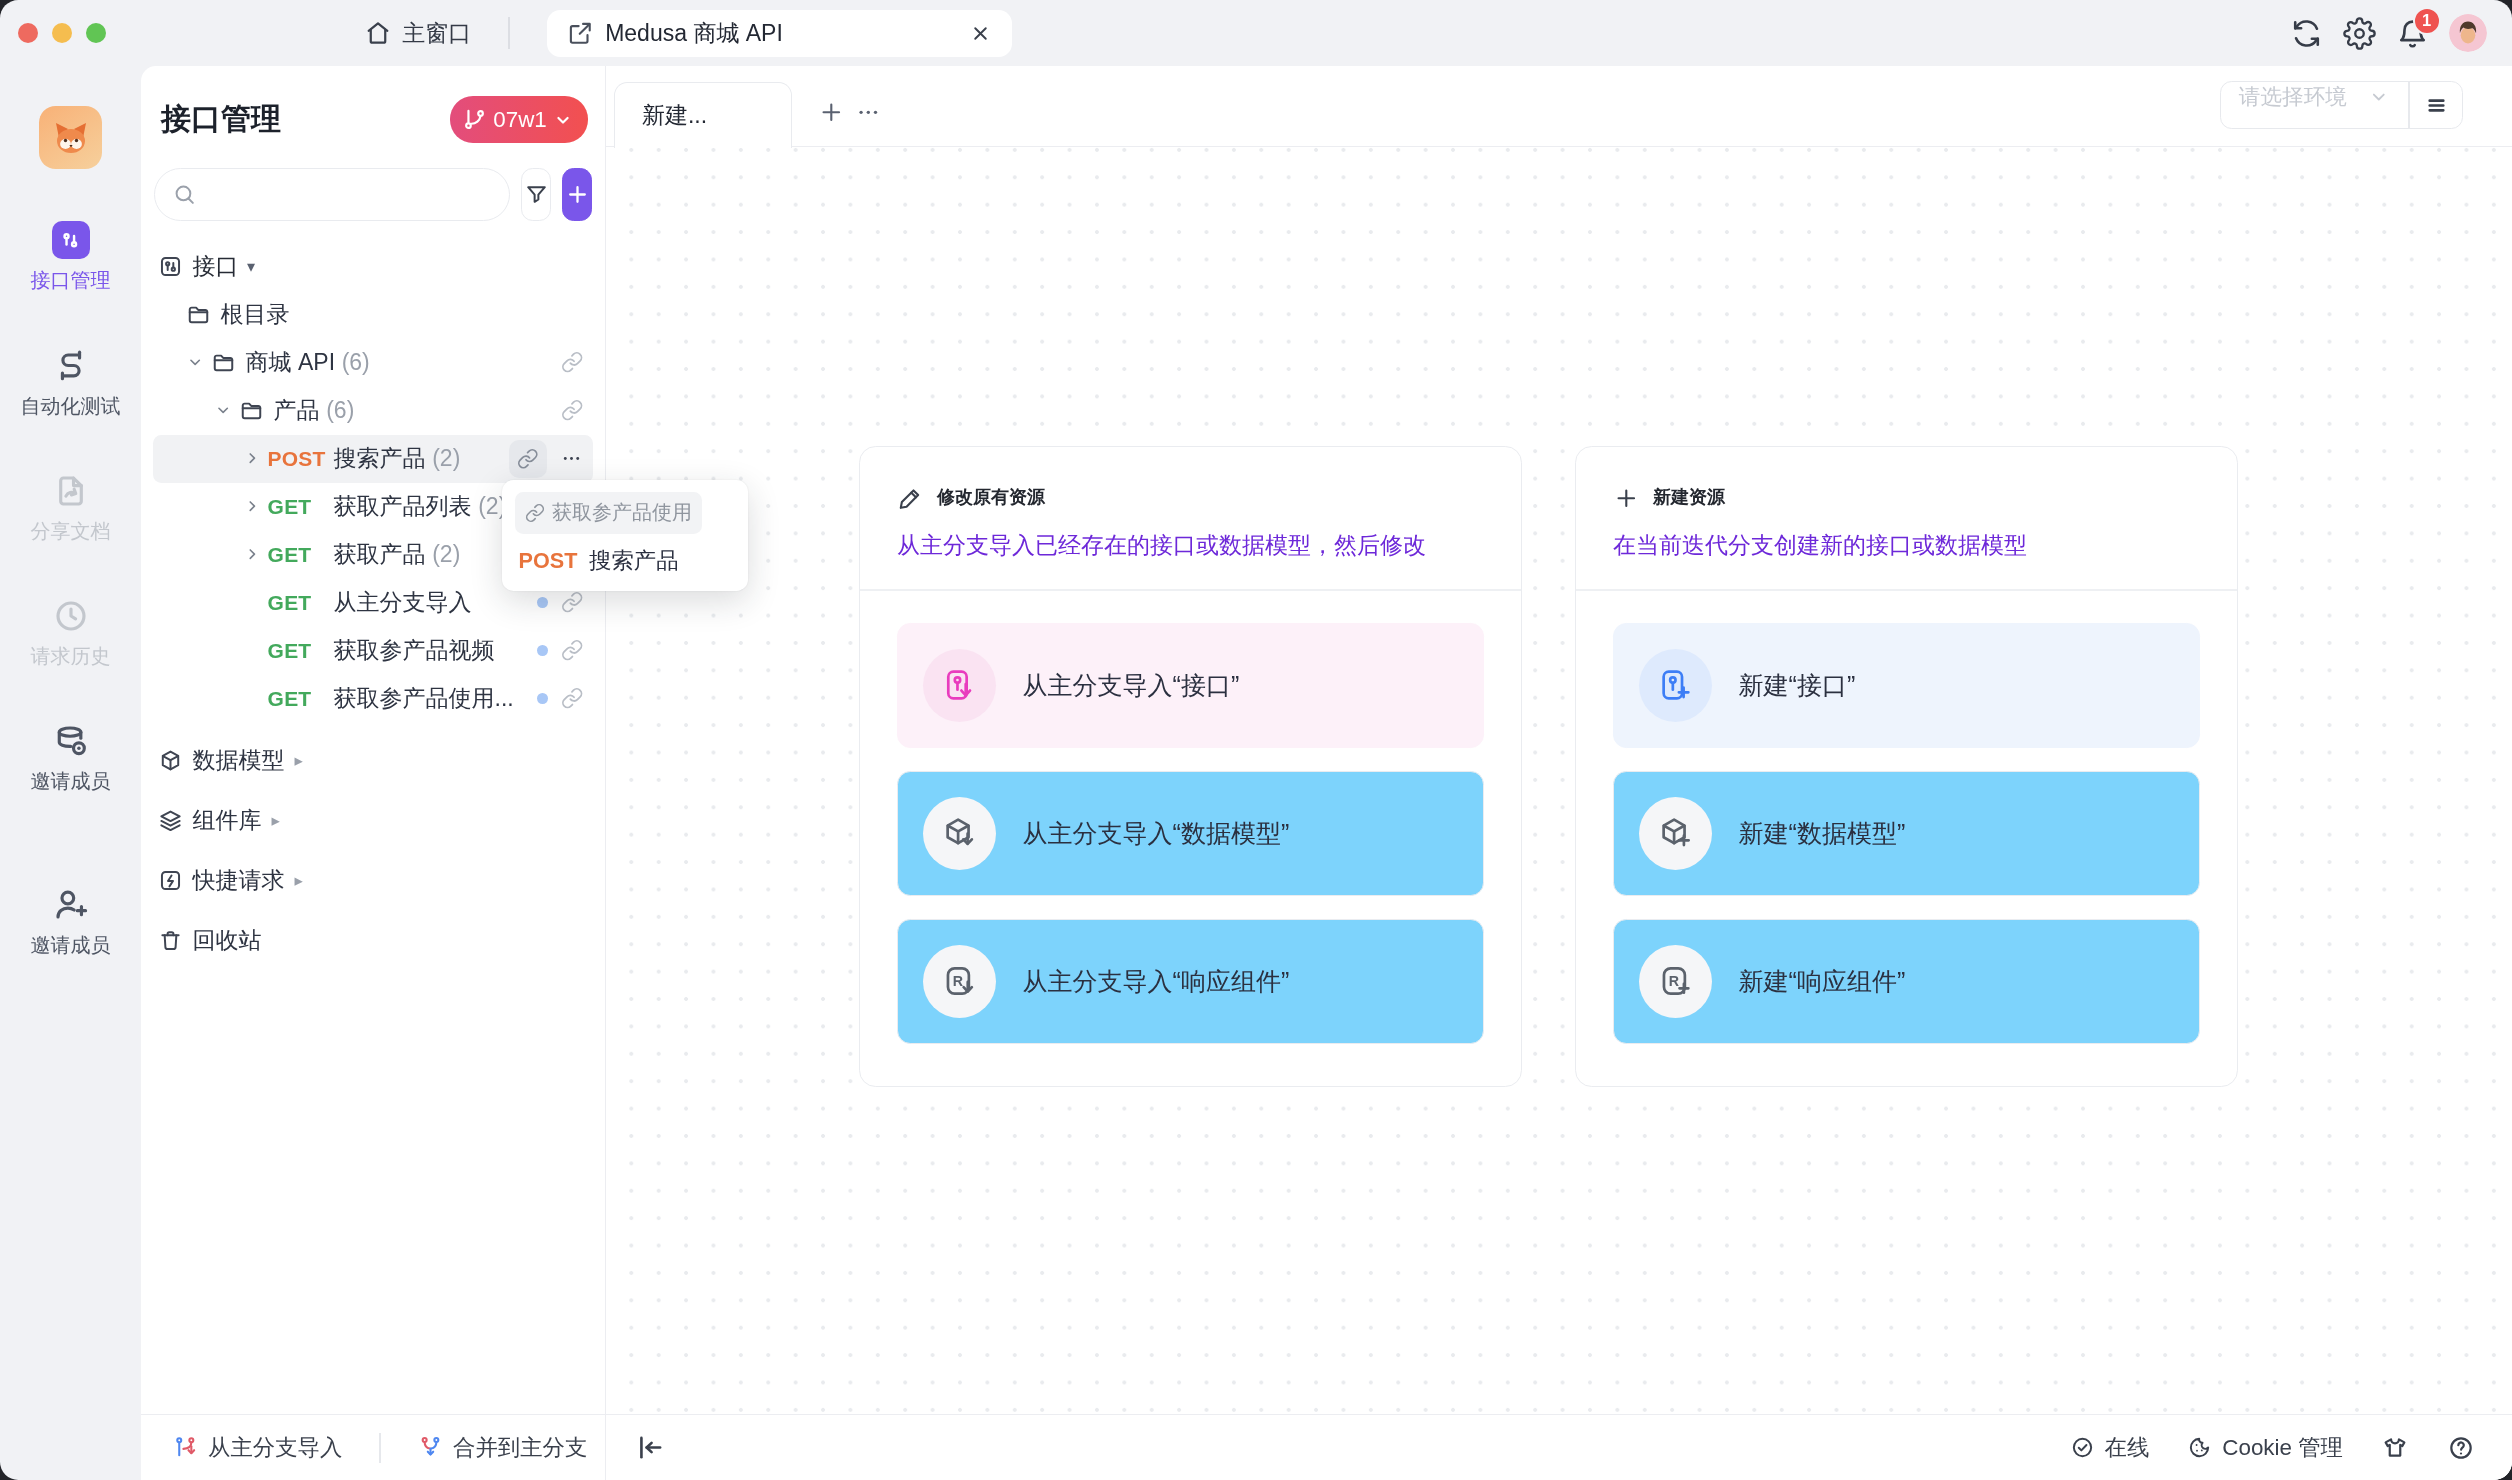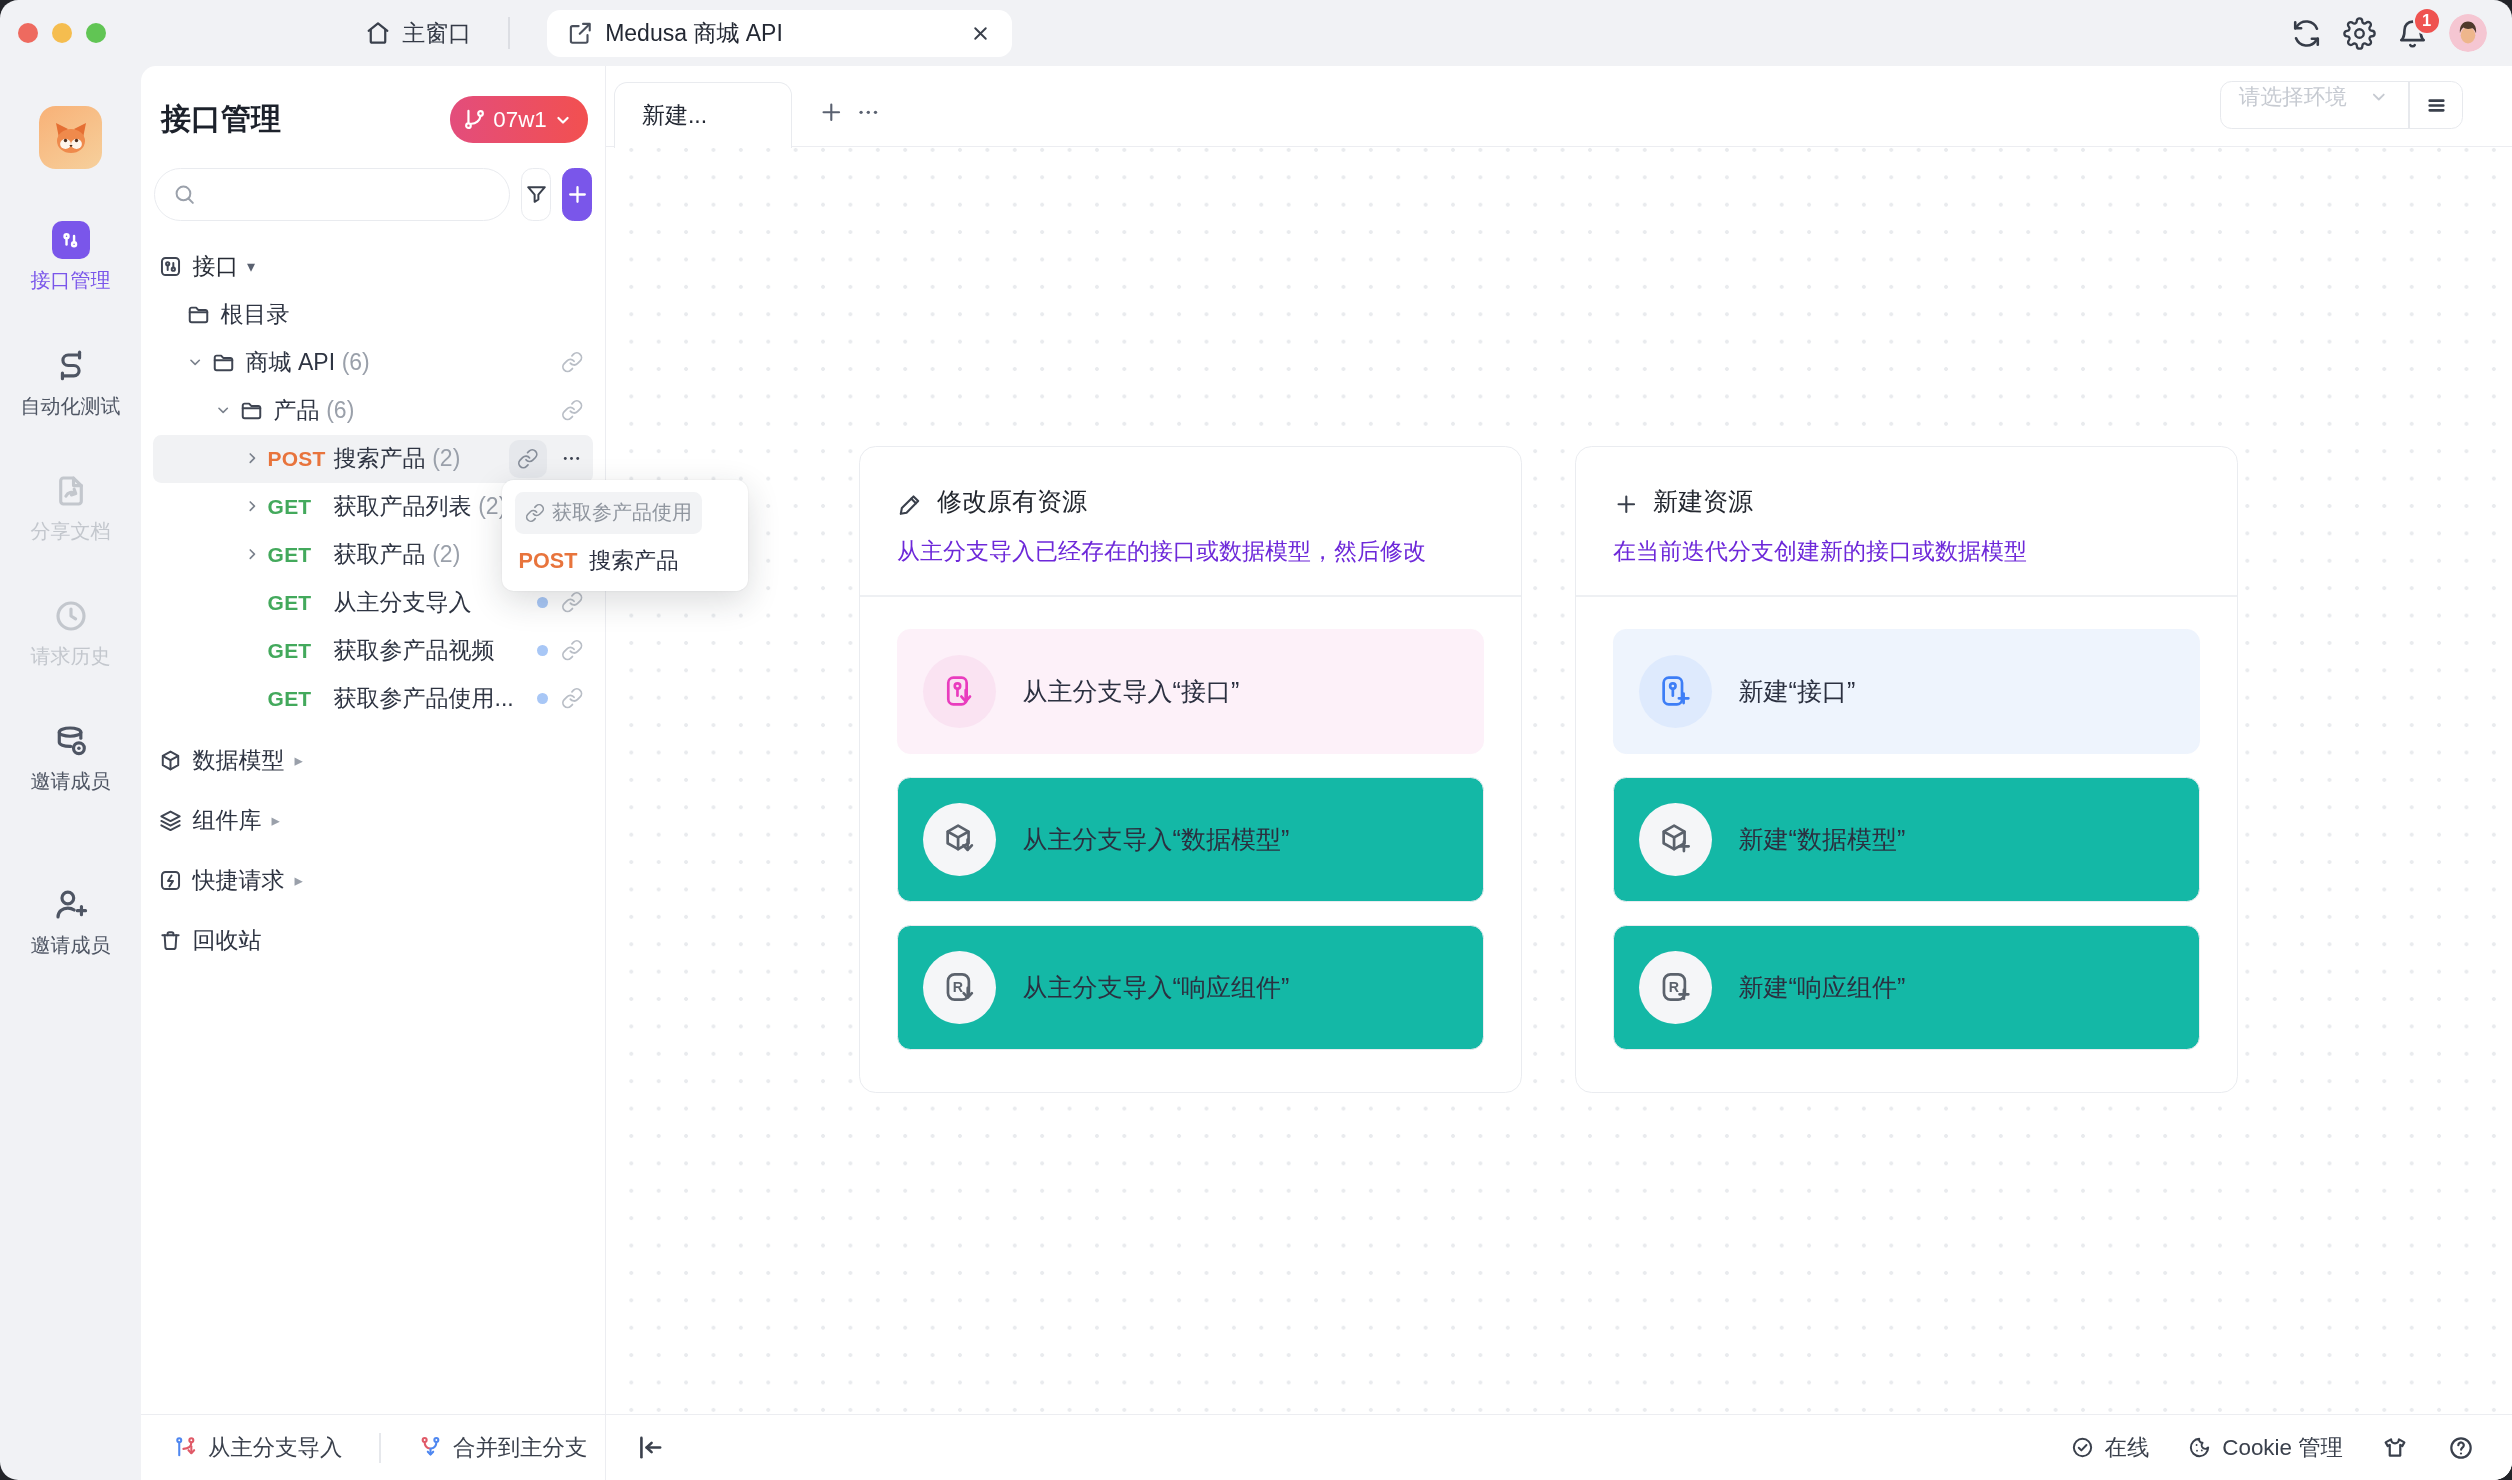--- a/index.html
+++ b/index.html
@@ -126,27 +126,27 @@
   .env-div{width:1.7px;align-self:stretch;background:#e7e9ed}
   .env-menu{width:52px;height:100%;display:flex;align-items:center;justify-content:center;color:#3a404c;cursor:pointer}
   .env-menu .icn{width:25px;height:25px}
 
   .content{flex:1;position:relative;overflow:hidden;
     background-image:radial-gradient(circle,#e9ebee 2px,transparent 2.1px);
     background-size:27.4px 27.4px;background-position:11.6px 16.6px}
   .cards{position:absolute;left:253px;top:299px;display:flex;gap:53px}
   .card{width:663px;background:#fff;border:1.7px solid #eaecf0;border-radius:16.6px;overflow:hidden}
   .card-head{padding:38px 37px 28px}
-  .ch-title{display:flex;align-items:flex-end;gap:13.3px;font-size:25px;font-weight:400;color:#23272f}
+  .ch-title{display:flex;align-items:flex-start;gap:13.3px;font-size:18px;font-weight:700;color:#23272f}
   .ch-title .icn{width:26.6px;height:26.6px;color:#3a404c}
   .ch-sub{margin-top:18.3px;font-size:23px;color:#6d28d9;white-space:nowrap}
   .card-div{height:1.7px;background:#eef0f3}
   .card-items{padding:32px 37px 42px;display:flex;flex-direction:column;gap:23px}
   .citem{height:125px;border:1.7px solid #eaecf0;border-radius:13.3px;display:flex;align-items:center;
-    gap:26.6px;padding-left:25px;cursor:pointer;background:#14b8a6}
+    gap:26.6px;padding-left:25px;cursor:pointer;background:#7dd3fc}
   .citem .bubble{width:73px;height:73px;border-radius:50%;background:#f5f6f8;display:flex;
     align-items:center;justify-content:center;color:#5b626c}
   .citem .bubble .icn{width:38px;height:38px}
   .citem .clabel{font-size:25px;color:#2b3040;white-space:nowrap}
   .citem.pink{background:#fdf1f9;border-color:#fdf1f9}
   .citem.pink .bubble{background:#fae3f2;color:var(--pink)}
   .citem.blue{background:#eef4fd;border-color:#eef4fd}
   .citem.blue .bubble{background:#deeafd;color:var(--blue)}
 
   

